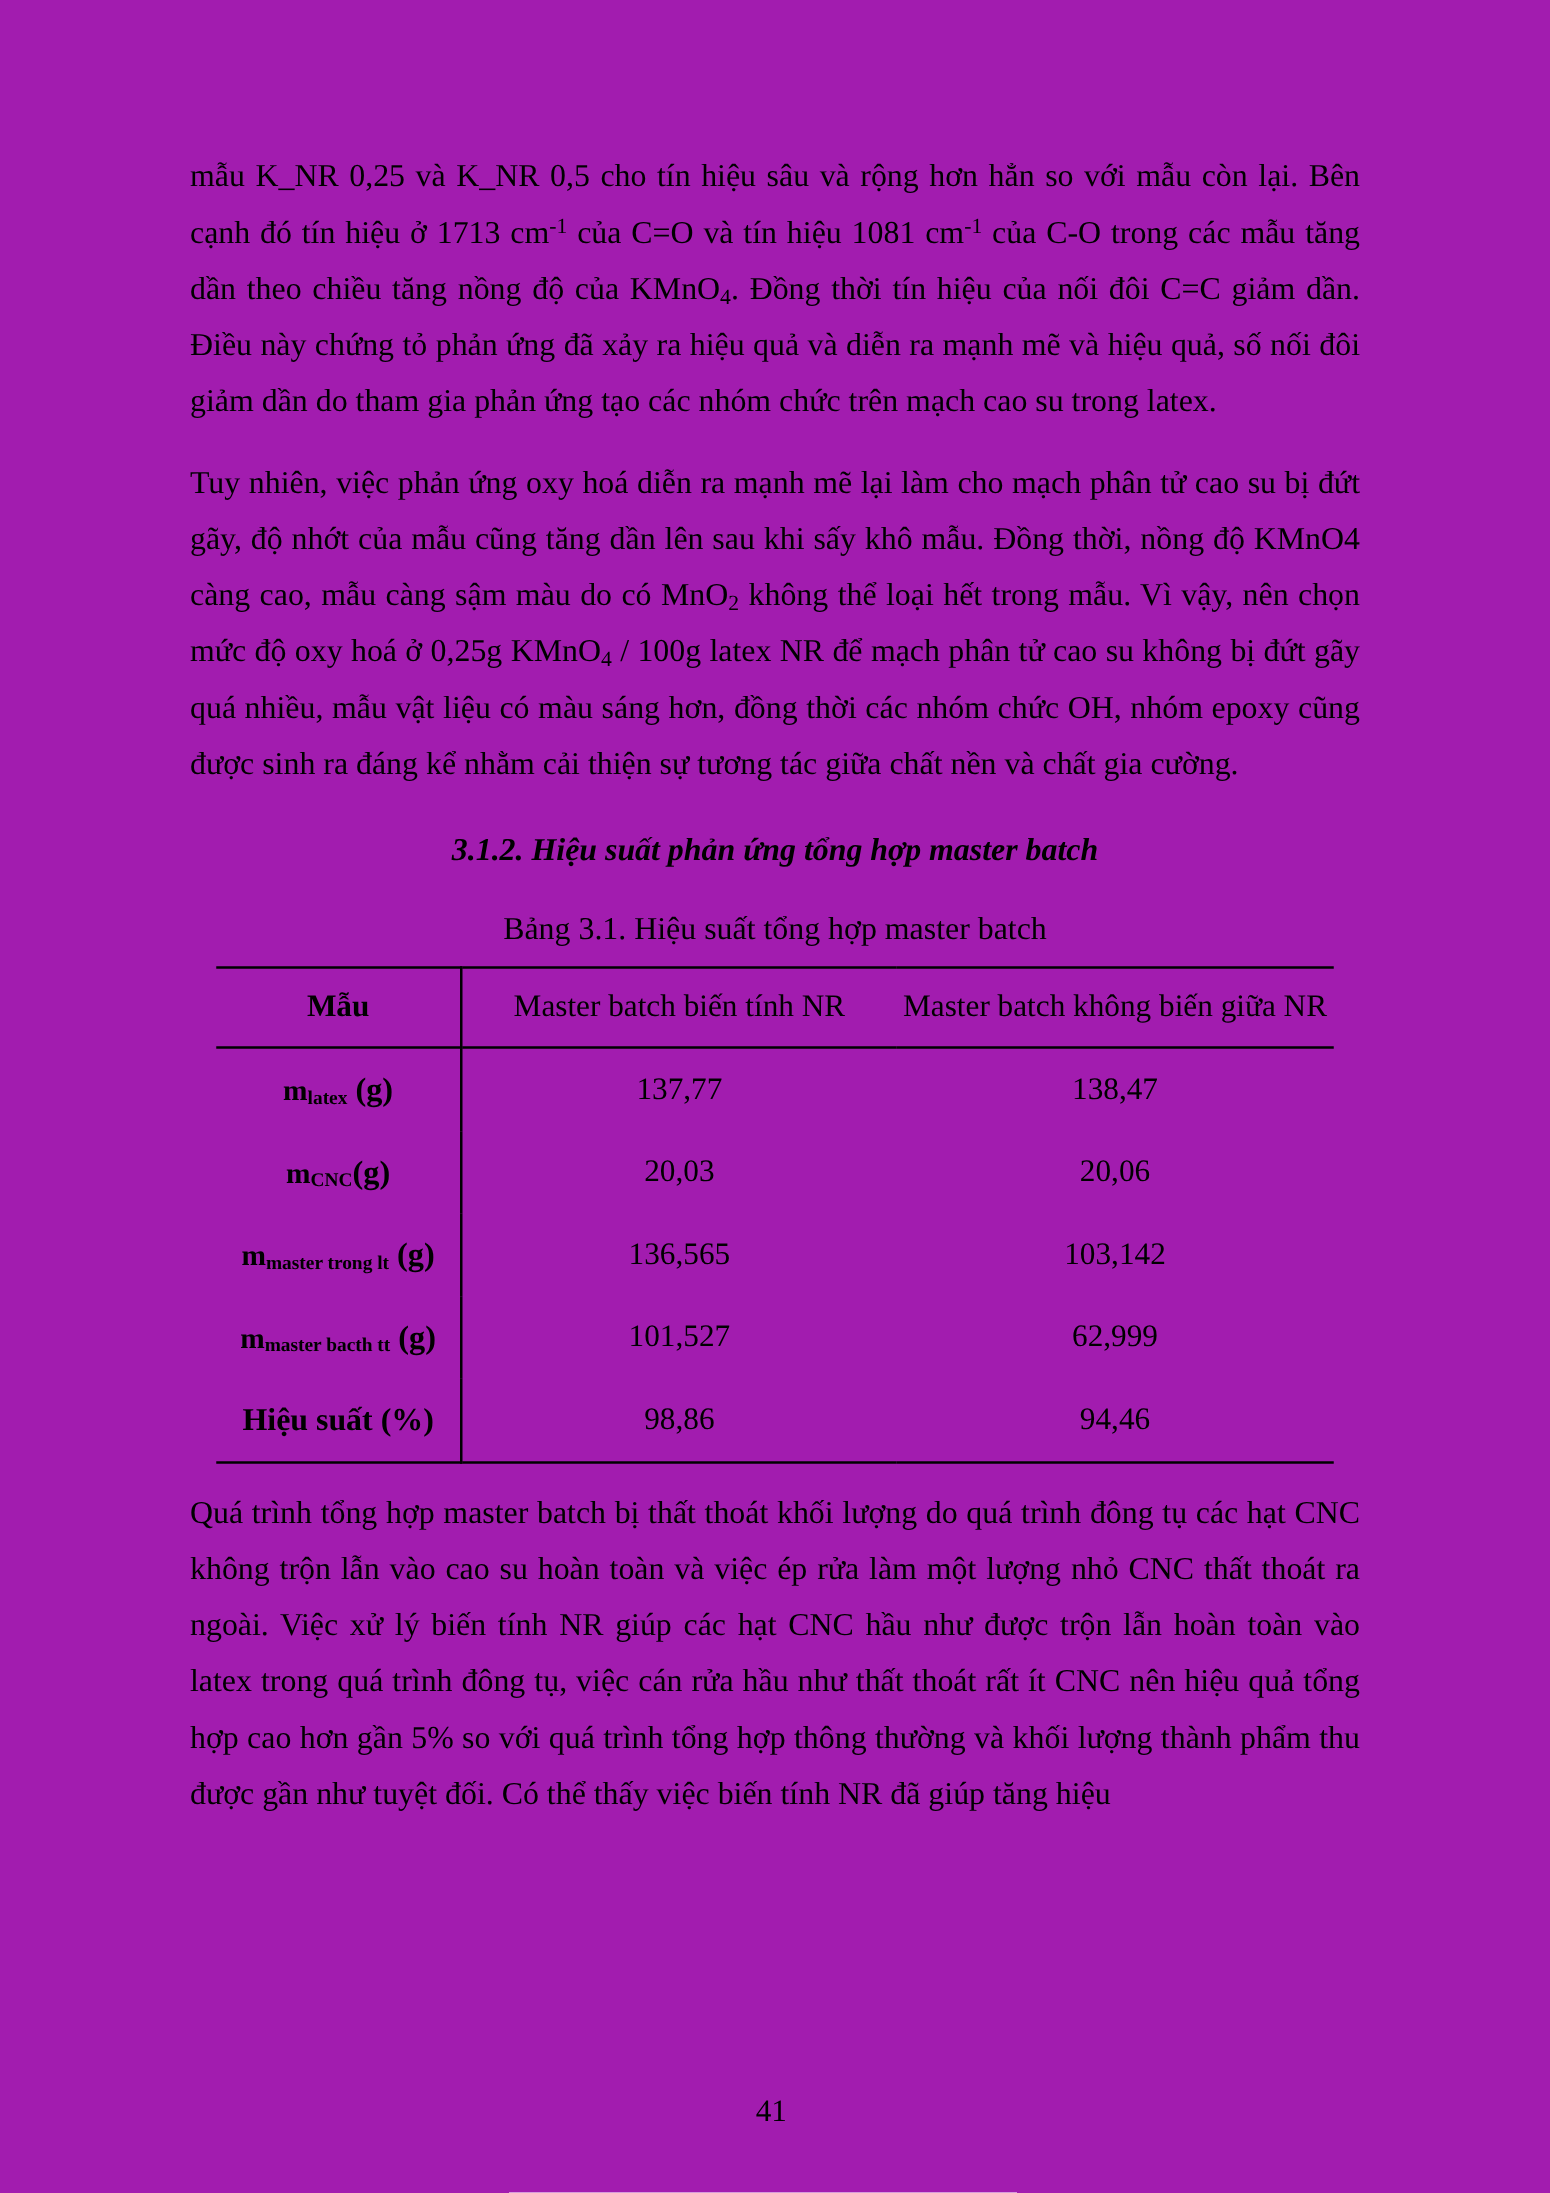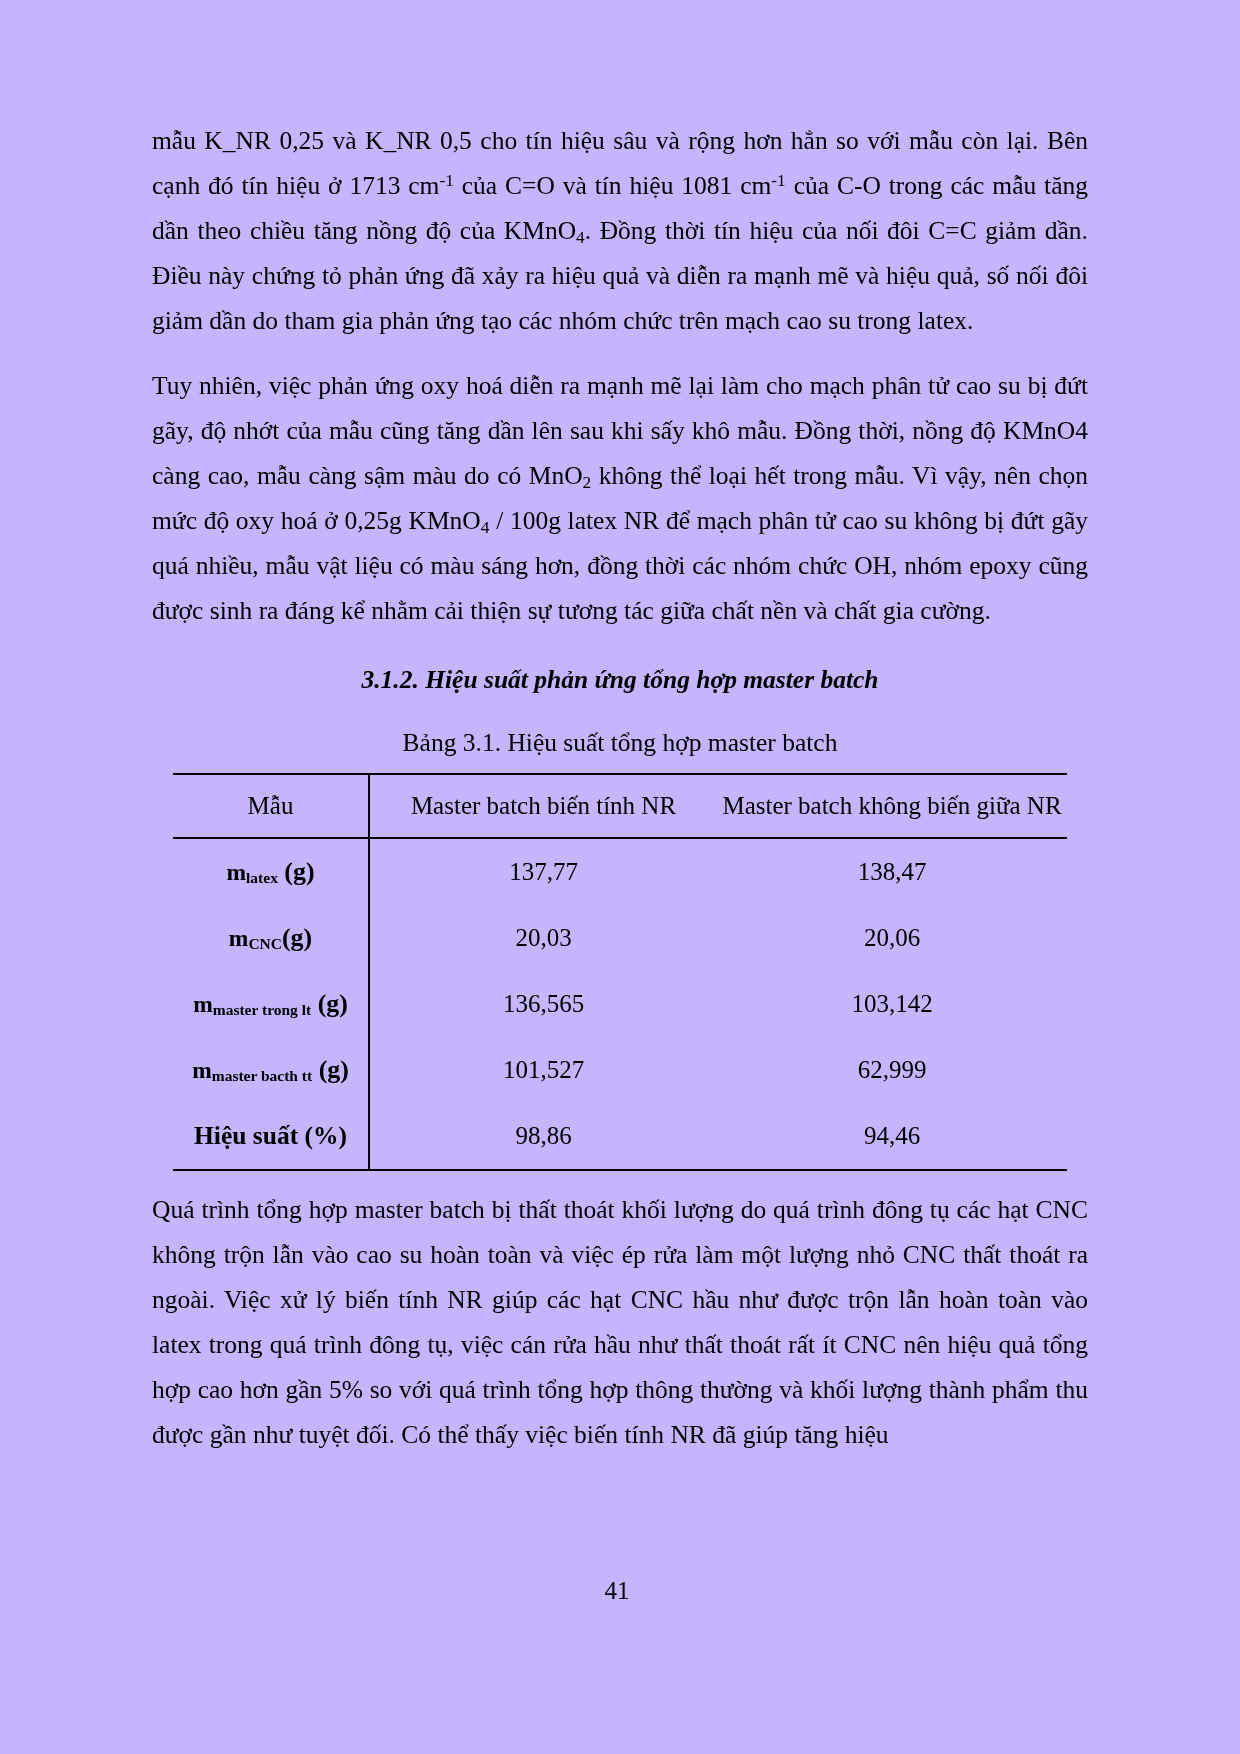--- a/index.html
+++ b/index.html
@@ -4,21 +4,21 @@
 <style>
   html, body {
     margin: 0;
     padding: 0;
     background: #ffffff;
   }
   .page {
     position: relative;
     width: 1240px;
     height: 1754px;
-    background: #c4b5fd;
+    background: #a21caf;
     box-sizing: border-box;
     font-family: "Liberation Serif", "DejaVu Serif", serif;
     color: #000000;
     overflow: hidden;
   }
   .content {
     position: absolute;
     left: 152px;
     top: 118px;
     width: 936px;
@@ -77,21 +77,21 @@
   .col-label { width: 196px; }
   .col-v1 { width: 348px; }
   .col-v2 { width: 350px; }
 
   .thead-row th {
     height: 62px;
     border-top: 2.6px solid #000;
     border-bottom: 2.2px solid #000;
   }
   .thead-row th.lbl {
-    font-weight: normal;
+    font-weight: bold;
     border-right: 2.4px solid #000;
   }
   .body-row td {
     height: 66px;
   }
   .body-row td.lbl {
     border-right: 2.4px solid #000;
     font-weight: bold;
     font-size: 23.5px;
   }
@@ -111,21 +111,21 @@
     font-weight: bold;
     font-size: 1.1em;
   }
   .row-eff td.lbl {
     font-size: 25.5px;
   }
 
   .page-number {
     position: absolute;
     left: 0;
-    top: 1577px;
+    top: 1676px;
     width: 1234px;
     text-align: center;
     font-size: 25px;
     font-family: "Liberation Serif", "DejaVu Serif", serif;
   }
 </style>
 </head>
 <body>
 
 <div class="page">

